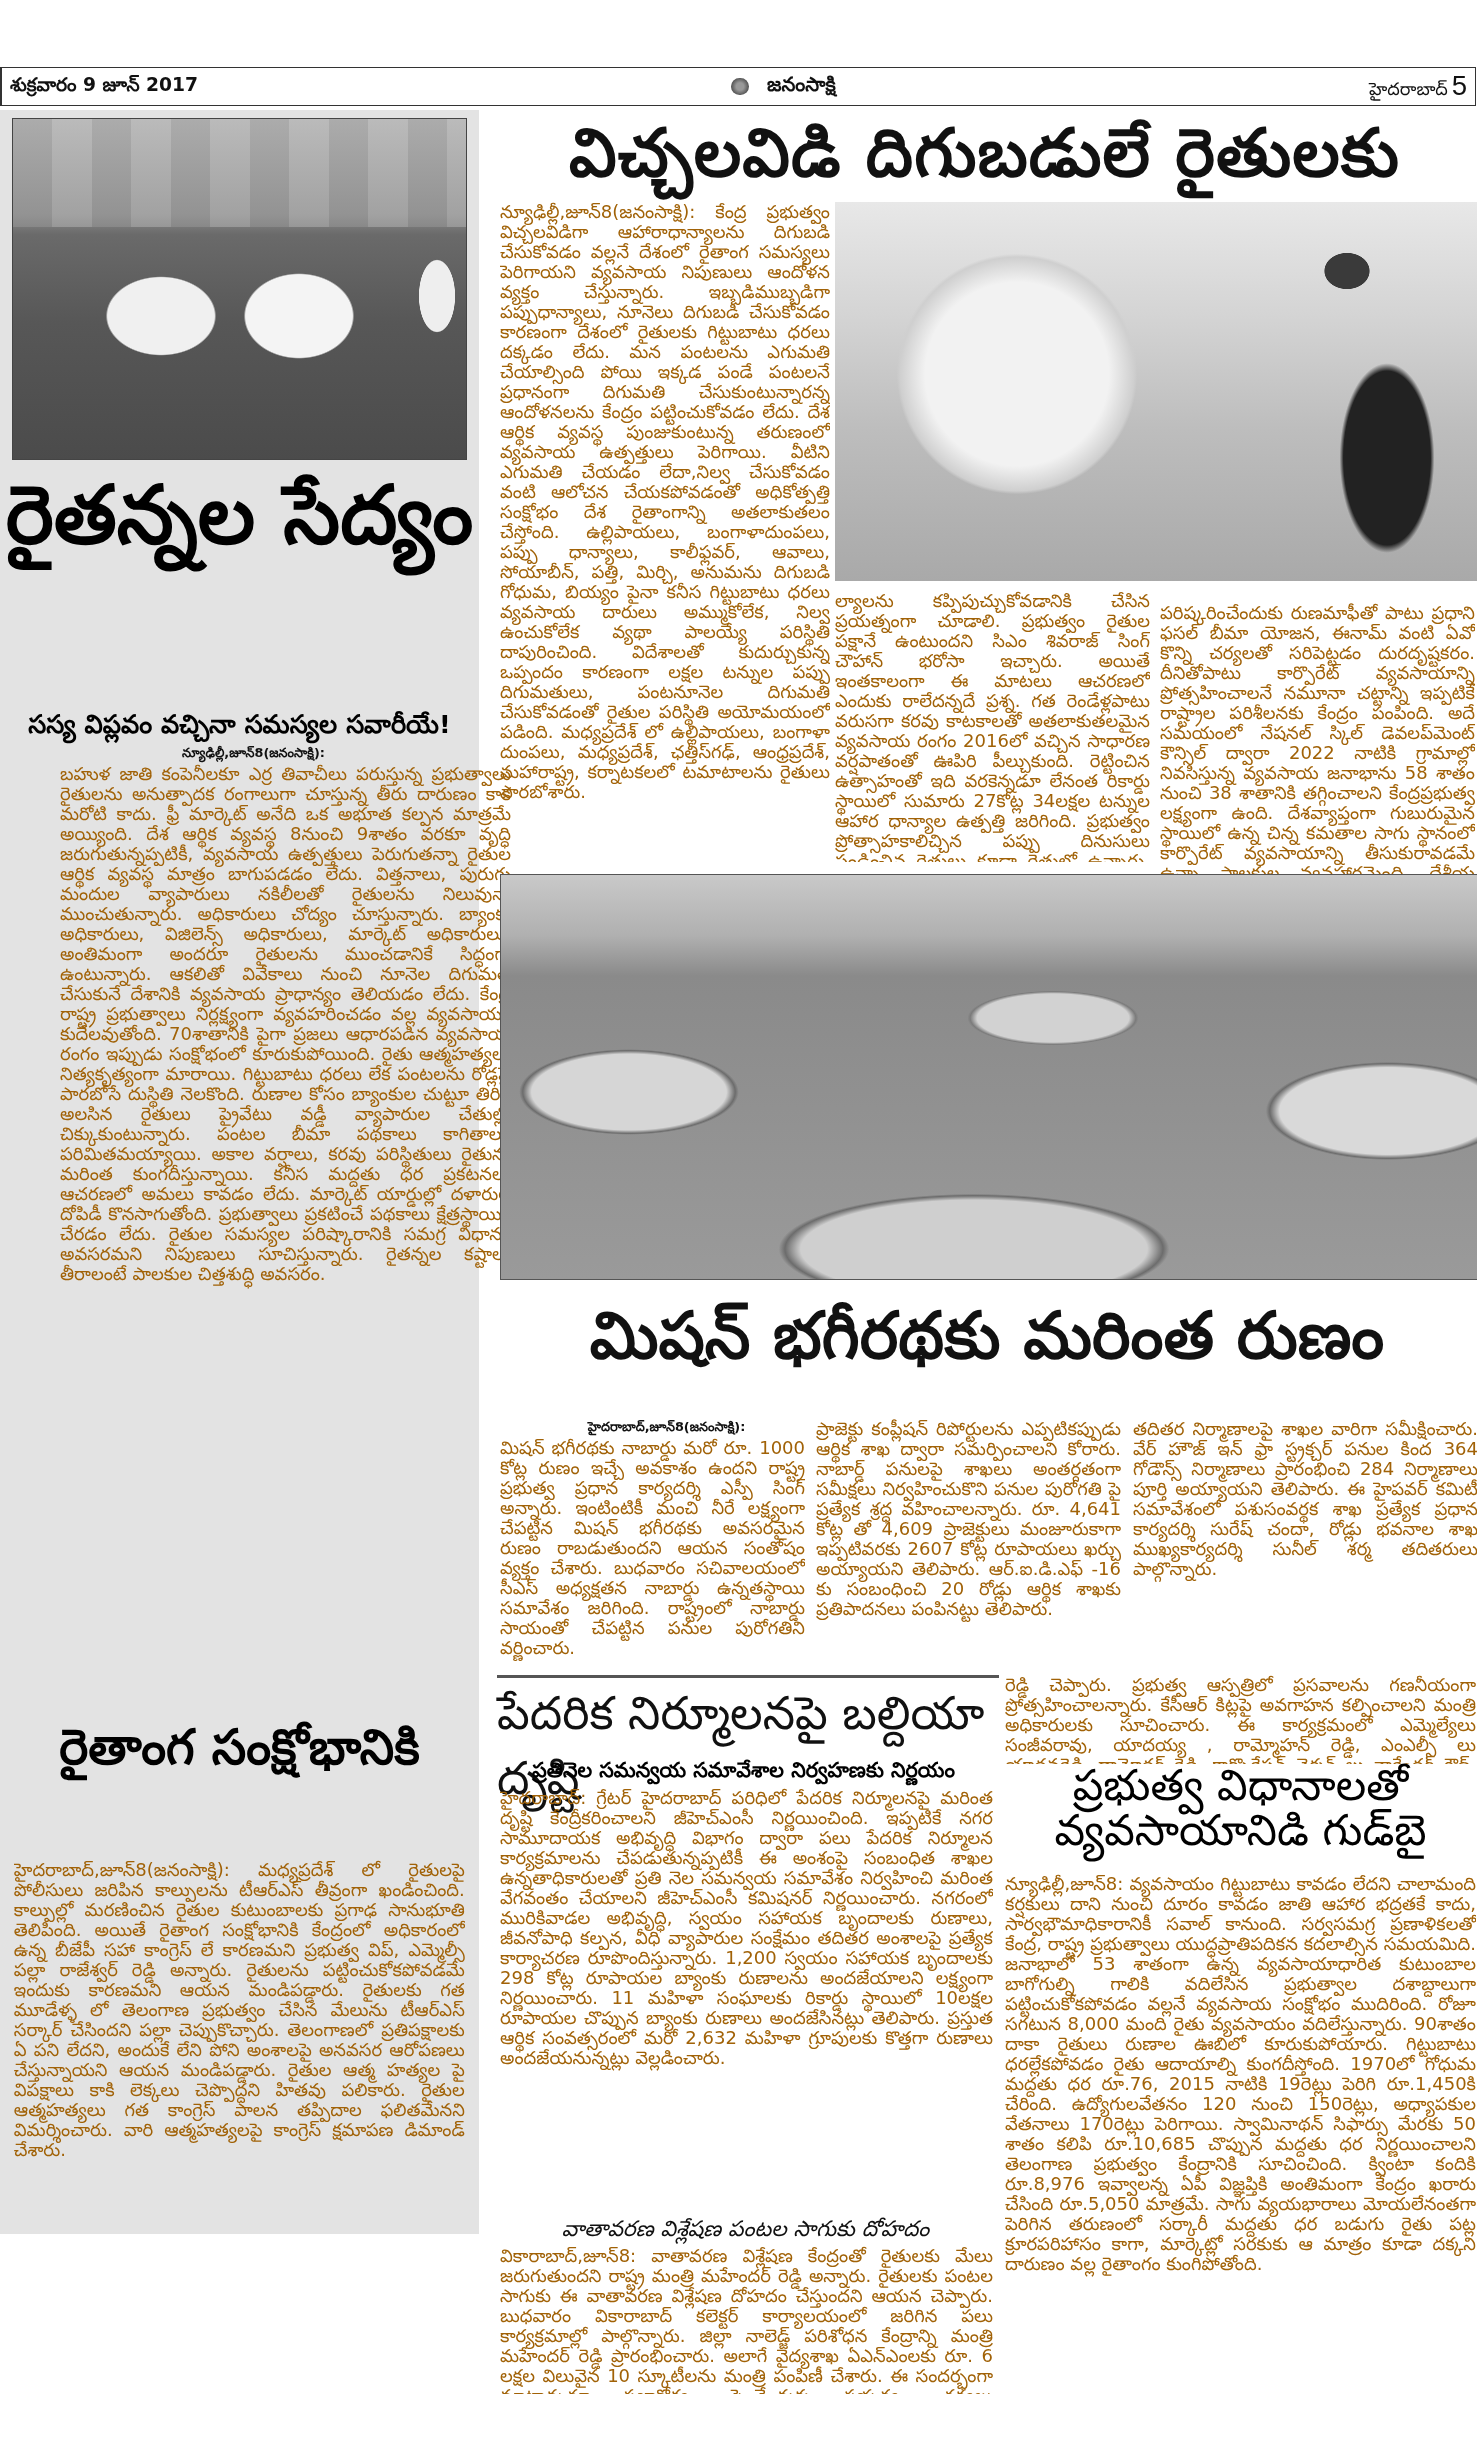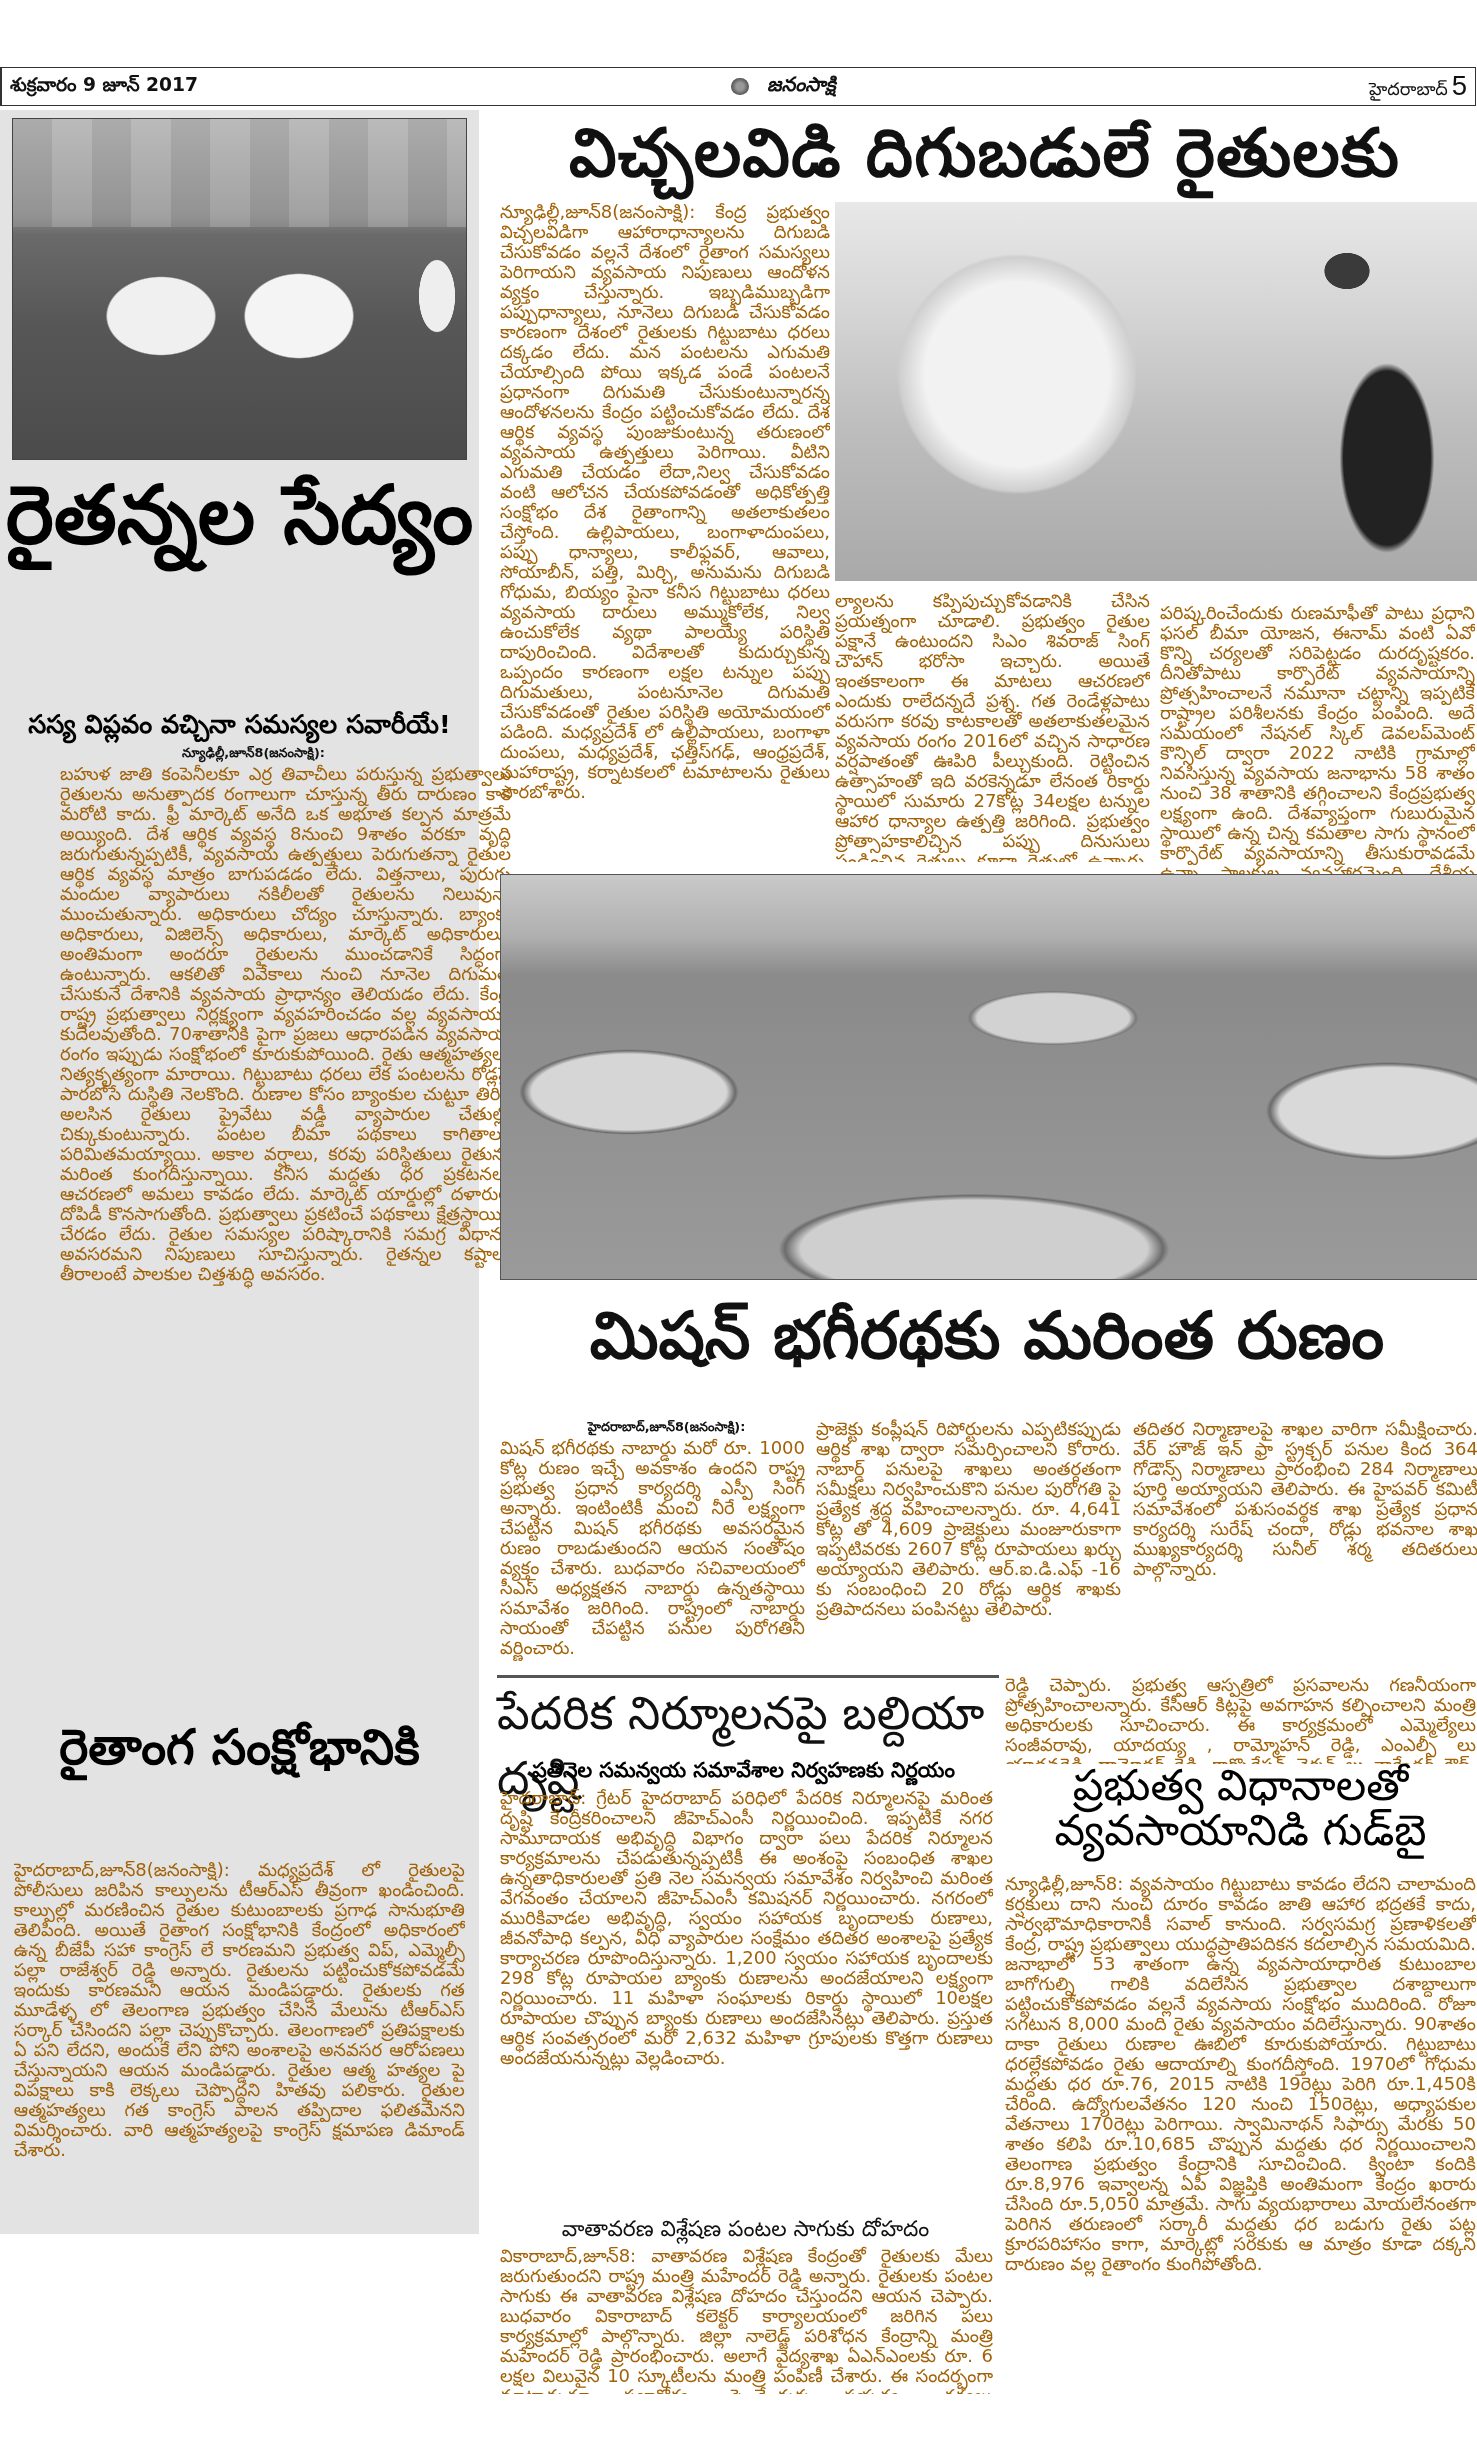--- a/index.html
+++ b/index.html
@@ -1,19 +1,19 @@
 <!DOCTYPE html>
 <html><head>
 <meta charset="utf-8">
 <style>
   html,body{margin:0;padding:0;background:#fff;}
   body{width:1478px;height:2463px;position:relative;overflow:hidden;font-family:"DejaVu Sans",sans-serif;color:#111;}
   .masthead{position:absolute;left:0;top:67px;width:1476px;height:39px;border:1.5px solid #333;border-left:2px solid #333;box-sizing:border-box;display:flex;align-items:center;justify-content:space-between;padding:0 7.9px;}
   .masthead .date{font-weight:bold;font-size:18.7px;}
-  .masthead .logo{display:flex;align-items:center;gap:18px;font-weight:bold;font-size:19.7px;font-style:italic;}
+  .masthead .logo{display:flex;align-items:center;gap:18px;font-weight:bold;font-size:19.7px;}
   .masthead .logo .mark{width:17.7px;height:17.7px;border-radius:50%;background:radial-gradient(circle,#999 30%,#555 70%);}
   .masthead .city{font-size:17.7px;display:flex;align-items:baseline;gap:3.9px;}
   .masthead .city .pg{font-size:27.6px;font-family:"Liberation Sans",sans-serif;}
 
   .leftcol{position:absolute;left:0;top:110px;width:479px;height:2124px;background:#e3e3e3;}
   .photo{position:absolute;overflow:hidden;}
   .photo-farmer{left:11.8px;top:118px;width:453px;height:340px;border:1px solid #444;
     background:
       radial-gradient(ellipse 89px 69px at 286px 197px,#f4f4f4 60%,transparent 62%),
       radial-gradient(ellipse 89px 64px at 148px 197px,#f0f0f0 60%,transparent 62%),
@@ -53,21 +53,21 @@
       linear-gradient(to bottom,#c9c9c9 0,#b0b0b0 15%,#8a8a8a 25%,#9a9a9a 100%);}
   .mh2{position:absolute;left:497px;top:1298px;width:980px;font-size:65px;text-align:center;font-weight:bold;}
   .dl2{left:500px;top:1419px;width:305px;}
   .mbody2a{left:500px;top:1438px;width:305px;height:231px;}
   .mbody2b{left:816px;top:1419px;width:305px;height:251px;}
   .mbody2c{left:1133px;top:1419px;width:345px;height:251px;}
   .rule{position:absolute;background:#555;}
   .mh3{position:absolute;left:497px;top:1686px;width:493px;font-size:46px;text-align:left;}
   .msub3{left:497px;top:1758px;width:493px;font-size:20.7px;}
   .mbody3a{left:500px;top:1788px;width:493px;height:424px;}
-  .mh4{position:absolute;left:497px;top:2216px;width:497px;font-size:21.7px;text-align:center;}
+  .mh4{position:absolute;left:497px;top:2216px;width:497px;font-size:21.7px;text-align:center;font-style:italic;}
   .mbody4a{left:500px;top:2246px;width:493px;height:148px;}
   .rbody3{left:1005px;top:1675px;width:471px;height:89px;}
   .rh3{left:1005px;top:1763px;width:471px;font-size:43px;font-weight:normal;}
   .rh3 span{display:block;}
   .rbody4{left:1005px;top:1874px;width:471px;height:532px;}
 </style>
 </head>
 <body>
 
 <div class="masthead">

